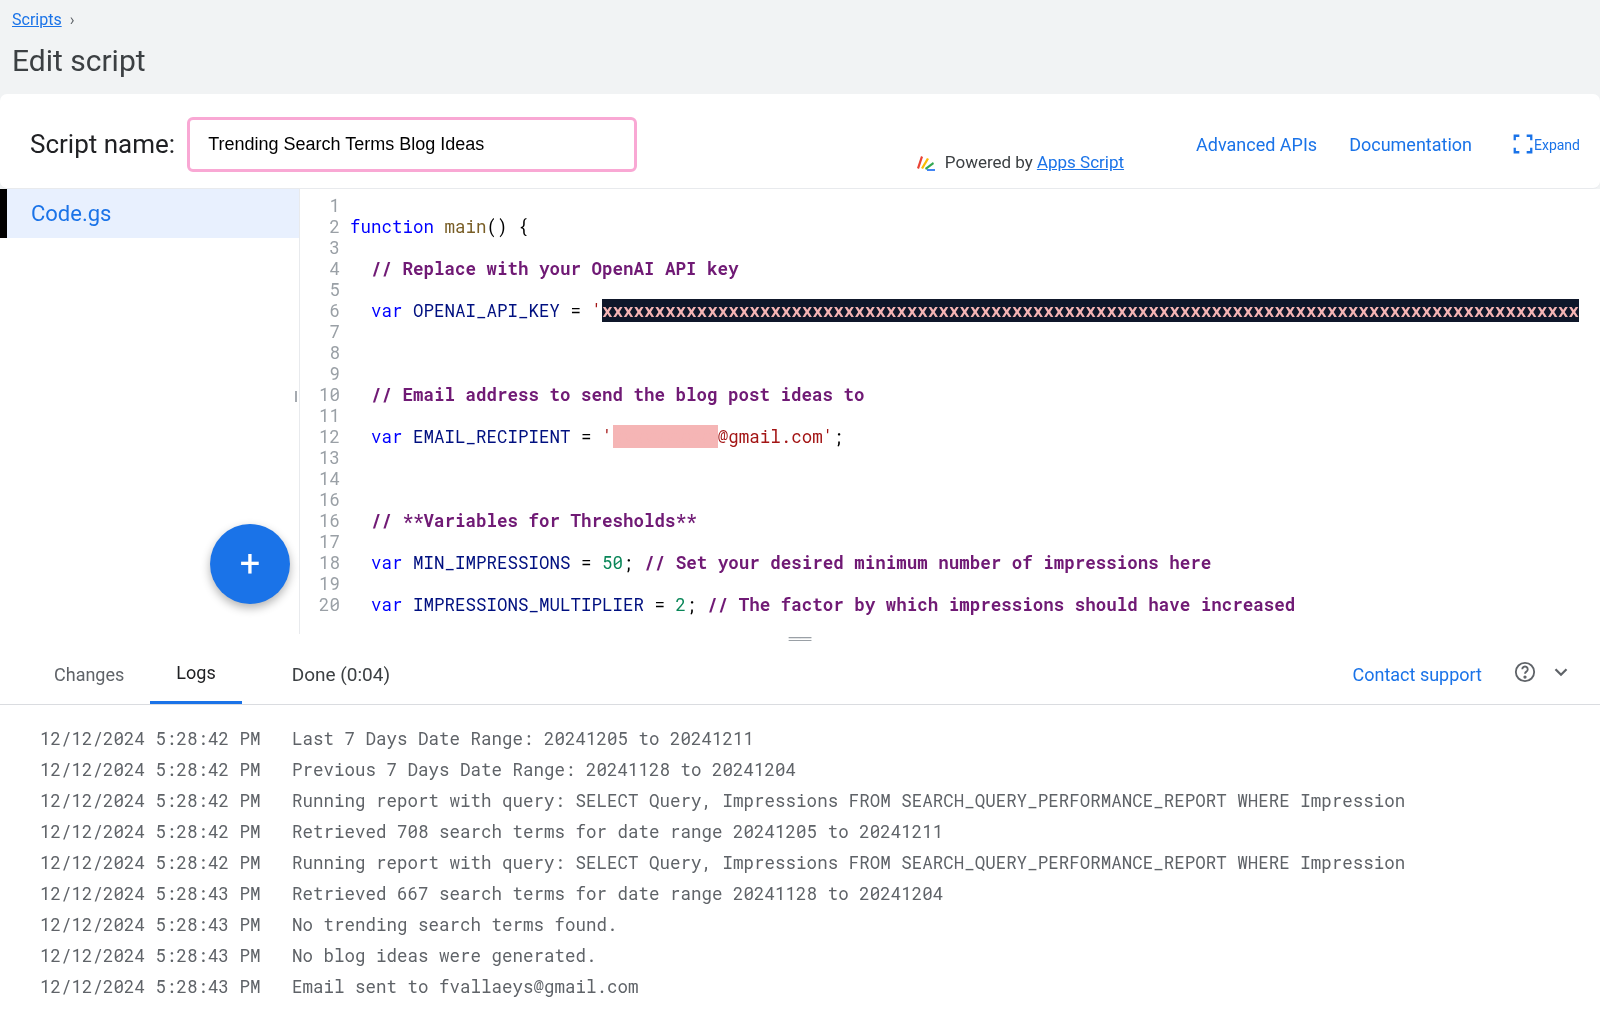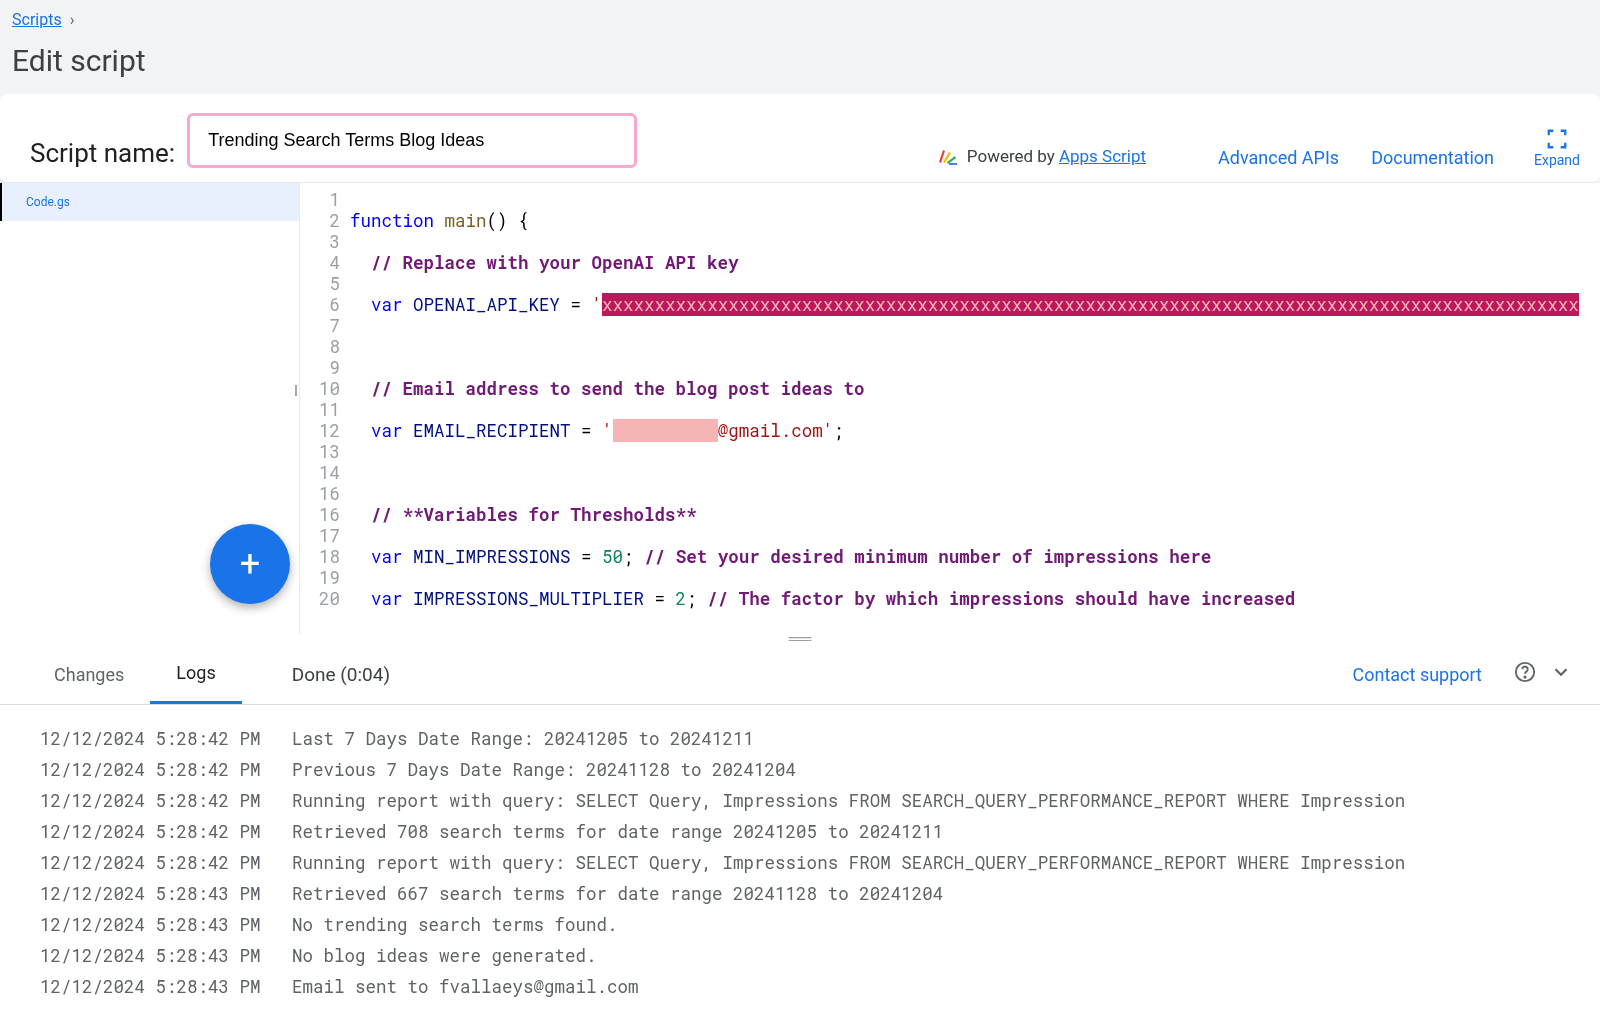--- a/index.html
+++ b/index.html
@@ -5,51 +5,51 @@
 * { box-sizing: border-box; margin: 0; padding: 0; }
 body { font-family: 'Google Sans', Roboto, Arial, sans-serif; background: #f1f3f4; color: #202124; overflow: hidden; }
 .page { width: 1600px; height: 1020px; background: #f1f3f4; display: flex; flex-direction: column; }
 
 .breadcrumb { padding: 10px 12px; font-size: 16px; }
 .breadcrumb a { color: #1a73e8; text-decoration: underline; }
 .breadcrumb .chev { color: #5f6368; margin-left: 4px; }
 
 .title { font-size: 30px; font-weight: 400; color: #3c4043; padding: 4px 12px 16px 12px; }
 
-.toolbar { background: #fff; display: flex; align-items: flex-end; padding: 14px 20px 14px 30px; border-bottom: 1px solid #e8eaed; border-radius: 7px; }
+.toolbar { background: #fff; display: flex; align-items: center; padding: 20px 20px 14px 30px; border-bottom: 1px solid #e8eaed; border-radius: 7px; }
 .script-label { font-size: 26px; font-weight: 400; color: #202124; margin-right: 12px; }
 .script-input { border: 3px solid #f9a8d4; border-radius: 6px; padding: 14px 18px; font-size: 18px; width: 450px; outline: none; }
 .spacer { flex: 1; }
 .powered { display: flex; align-items: center; font-size: 17px; color: #3c4043; margin-right: 40px; margin-top: 36px; }
 .powered svg { margin-right: 8px; }
 .powered-link { color: #1a73e8; text-decoration: underline; margin-left: 4px; }
 .header-link { color: #1a73e8; font-size: 18px; margin-left: 32px; cursor: pointer; }
-.expand-wrap { display: flex; flex-direction: column; align-items: center; margin-left: 40px; cursor: pointer; }
+.expand-wrap { display: flex; flex-direction: row; align-items: center; margin-left: 40px; cursor: pointer; }
 .expand-icon { color: #1a73e8; font-size: 20px; }
 .expand-label { color: #1a73e8; font-size: 14px; margin-top: 2px; }
 
 .editor-area { flex: 1; display: flex; background: #fff; position: relative; overflow: hidden; }
 .file-list { width: 300px; border-right: 1px solid #e8eaed; position: relative; }
-.file-item { padding: 12px 24px; font-size: 12px; color: #1a73e8; border-left: 2px solid #000000; background: #e8f0fe; cursor: pointer; }
+.file-item { padding: 12px 24px; font-size: 22px; color: #1a73e8; border-left: 7px solid #000000; background: #e8f0fe; cursor: pointer; }
 .fab { position: absolute; left: 210px; bottom: 30px; width: 80px; height: 80px; border-radius: 50%; background: #1a73e8; color: #fff; display: flex; align-items: center; justify-content: center; font-size: 36px; box-shadow: 0 4px 10px rgba(0,0,0,.3); cursor: pointer; }
 .drag-handle-v { position: absolute; left: 294px; top: 200px; color: #9aa0a6; font-size: 12px; letter-spacing: -2px; }
 
 .code-panel { flex: 1; display: flex; font-family: 'Roboto Mono', Menlo, Consolas, monospace; font-size: 17.5px; line-height: 21px; overflow: hidden; }
 .gutter { width: 50px; text-align: right; padding: 6px 10px 6px 0; color: #9aa0a6; user-select: none; }
 .gutter div { height: 21px; }
 .code { flex: 1; padding: 6px 0; white-space: pre; overflow: hidden; }
 .code .line { height: 21px; }
 .kw { color: #0000ff; }
 .fn { color: #795e26; }
 .cm { color: #701a75; font-weight: bold; }
 .str { color: #a31515; }
 .num { color: #098658; }
 .op { color: #000; }
 .id { color: #001080; }
-.redact { background: #be185d; color: #f5b5b5; }
+.redact { background: #0f172a; color: #f5b5b5; font-weight: bold; }
 .redact2 { background: #f5b5b5; color: #f5b5b5; }
 
 .drag-handle-h { text-align: center; color: #9aa0a6; background: #fff; font-size: 16px; line-height: 10px; height: 10px; }
 
 .tabs-row { background: #fff; display: flex; align-items: center; padding: 0 28px; border-bottom: 1px solid #dadce0; }
 .tab { padding: 18px 26px; font-size: 18px; color: #5f6368; cursor: pointer; }
 .tab.active { color: #202124; border-bottom: 3px solid #1a73e8; }
 .status-text { font-size: 19px; color: #3c4043; margin-left: 50px; }
 .tabs-row .spacer { flex: 1; }
 .support { color: #1a73e8; font-size: 18px; margin-right: 18px; cursor: pointer; }

